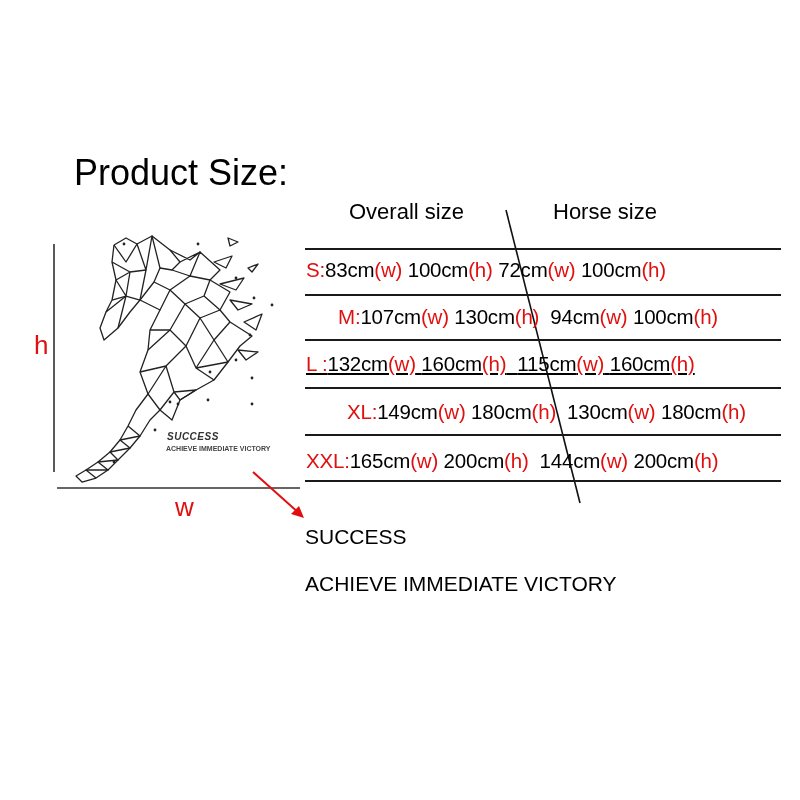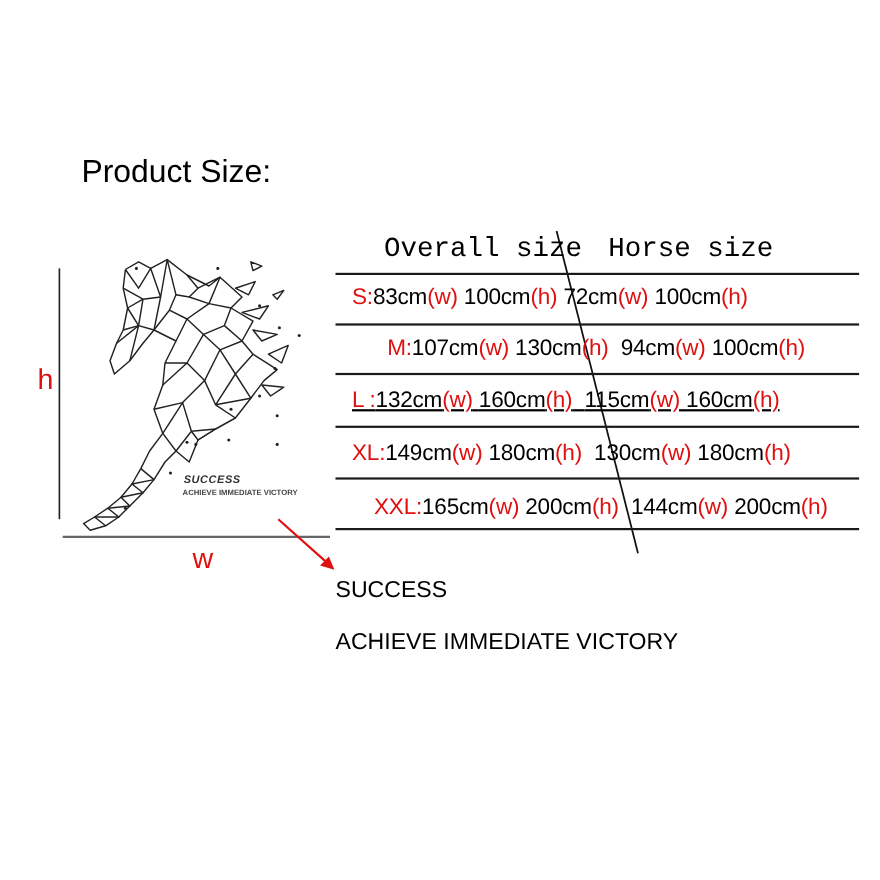--- a/index.html
+++ b/index.html
@@ -1,22 +1,22 @@
 <!DOCTYPE html>
 <html><head>
 <meta charset="utf-8">
 <style>
   html, body { margin: 0; padding: 0; background: #ffffff; }
   body { width: 800px; height: 800px; position: relative; overflow: hidden;
          font-family: "Liberation Sans", sans-serif; color: #000; }
   .abs { position: absolute; }
-  .title { left: 74px; top: 140px; font-size: 29px; white-space: nowrap; }
-  .hdr { top: 212px; font-size: 25px; white-space: nowrap; font-family: Liberation Mono, monospace; }
+  .title { left: 74px; top: 152px; font-size: 36px; white-space: nowrap; }
+  .hdr { top: 199px; font-size: 22px; white-space: nowrap; }
   .hline { position: absolute; height: 2px; background: #1a1a1a; left: 305px; width: 476px; }
-  .row { position: absolute; left: 320px; font-size: 20.5px; white-space: nowrap; letter-spacing: -0.2px; }
+  .row { position: absolute; left: 306px; font-size: 20.5px; white-space: nowrap; letter-spacing: -0.2px; }
   .red { color: #e01010; }
   .dimlabel { color: #e01010; font-size: 26px; }
   .caption { left: 305px; font-size: 21px; white-space: nowrap; }
   svg { position: absolute; left: 0; top: 0; }
   .horse-txt1 { left: 167px; top: 431px; font-size: 10px; font-weight: bold; font-style: italic; color: #333; letter-spacing: 0.5px; }
   .horse-txt2 { left: 166px; top: 445px; font-size: 7px; font-weight: bold; color: #444; white-space: nowrap; }
 </style>
 </head>
 <body>
 
@@ -106,27 +106,27 @@
     <span>130cm</span><span class="red">(h)</span>&nbsp;&nbsp;<span>94cm</span><span class="red">(w)</span>
     <span>100cm</span><span class="red">(h)</span>
   </div>
 
   <div class="row" style="top:352px;text-decoration:underline;">
     <span class="red">L :</span><span>132cm</span><span class="red">(w)</span>
     <span>160cm</span><span class="red">(h)</span>&nbsp;&nbsp;<span>115cm</span><span class="red">(w)</span>
     <span>160cm</span><span class="red">(h)</span>
   </div>
 
-  <div class="row" style="top:400px;">
+  <div class="row" style="top:400px;margin-left:41px;">
     <span class="red">XL:</span><span>149cm</span><span class="red">(w)</span>
     <span>180cm</span><span class="red">(h)</span>&nbsp;&nbsp;<span>130cm</span><span class="red">(w)</span>
     <span>180cm</span><span class="red">(h)</span>
   </div>
 
-  <div class="row" style="top:449px;margin-left:20px;">
+  <div class="row" style="top:449px;">
     <span class="red">XXL:</span><span>165cm</span><span class="red">(w)</span>
     <span>200cm</span><span class="red">(h)</span>&nbsp;&nbsp;<span>144cm</span><span class="red">(w)</span>
     <span>200cm</span><span class="red">(h)</span>
   </div>
 </div>
 
 <div class="abs caption" style="top:525px;">SUCCESS</div>
 <div class="abs caption" style="top:572px;">ACHIEVE IMMEDIATE VICTORY</div>
 
 </body></html>

